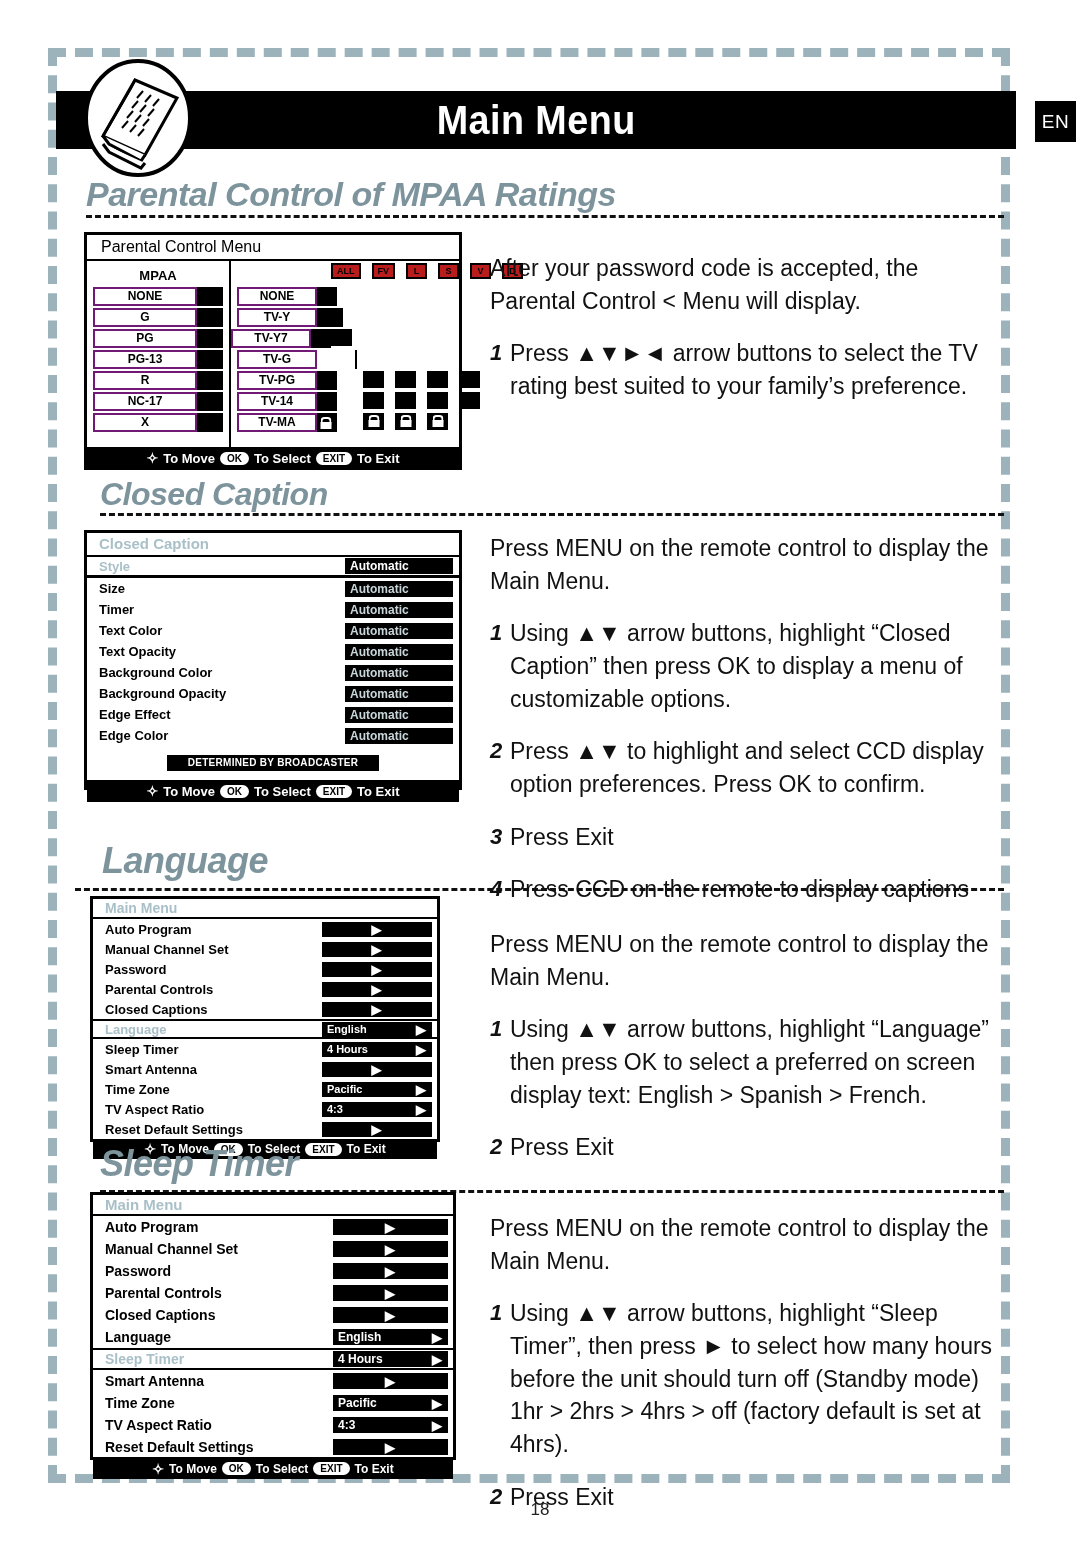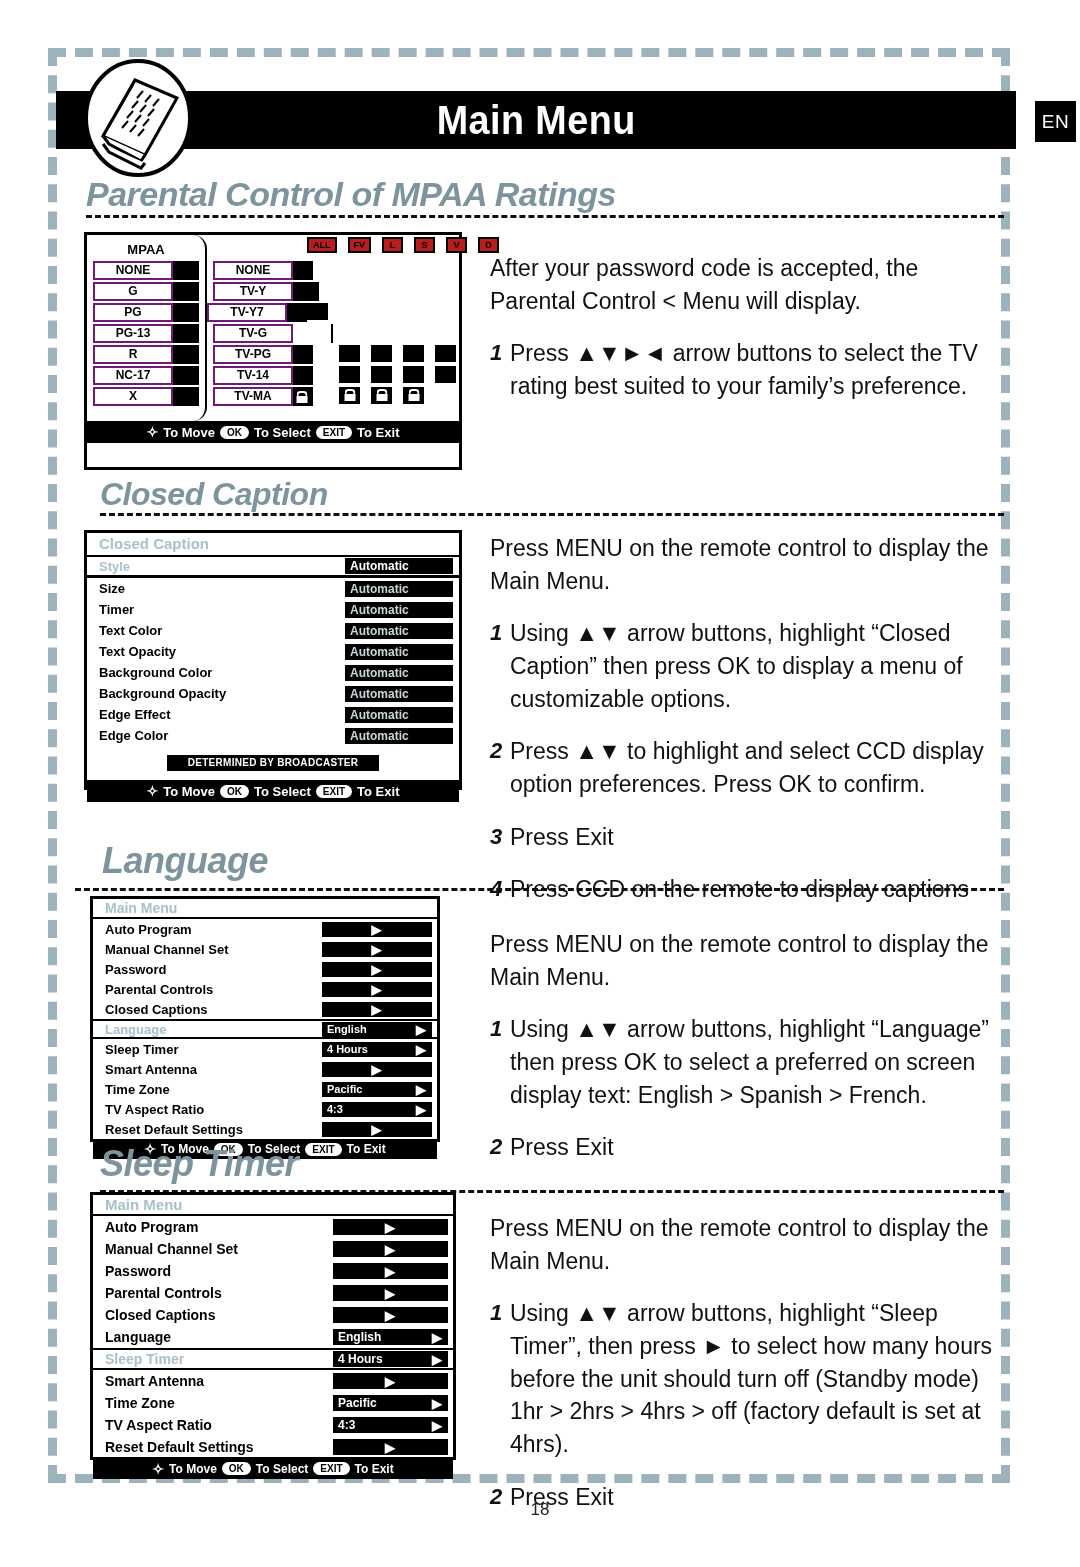--- a/index.html
+++ b/index.html
@@ -103,21 +103,21 @@
 
   
   #pc-panel { left: 84px; top: 232px; width: 378px; height: 238px; }
   .pc-title {
     font-size: 16px;
     padding: 3px 0 3px 14px;
     border-bottom: 2px solid #000;
     height: 26px;
   }
   .pc-body { display: flex; height: 186px; }
-  .pc-left { width: 120px; border-right: 2px solid #000; padding-top: 4px; border-radius: 14px; }
+  .pc-left { width: 144px; border-right: 2px solid #000; padding-top: 4px; }
   .pc-right { flex: 1; padding-top: 4px; position: relative; }
   .pc-col-label {
     text-align: center; font-size: 13px; font-weight: bold;
     height: 22px; line-height: 22px;
   }
   .rate-row {
     display: flex;
     margin: 0 6px 2px 6px;
     height: 19px;
   }
@@ -312,20 +312,21 @@
 
 <div class="header-bar">
   <div class="header-title">Main Menu</div>
 </div>
 <div class="lang-badge">EN</div>
 
 <div class="sect-head" style="left:86px; top:175px; font-size:34px;">Parental Control of MPAA Ratings</div>
 <div class="sect-rule" style="left:86px; top:215px; width:918px;"></div>
 
 <div class="osd" id="pc-panel">
+  <div class="pc-title">Parental Control Menu</div>
   <div class="pc-body">
     <div class="pc-left">
       <div class="pc-col-label">MPAA</div>
       <div id="mpaa-rows">
           <div class="rate-row">
      <div class="rate-name">NONE</div>
      <div class="rate-box"></div>
    </div>
           <div class="rate-row">
      <div class="rate-name">G</div>

